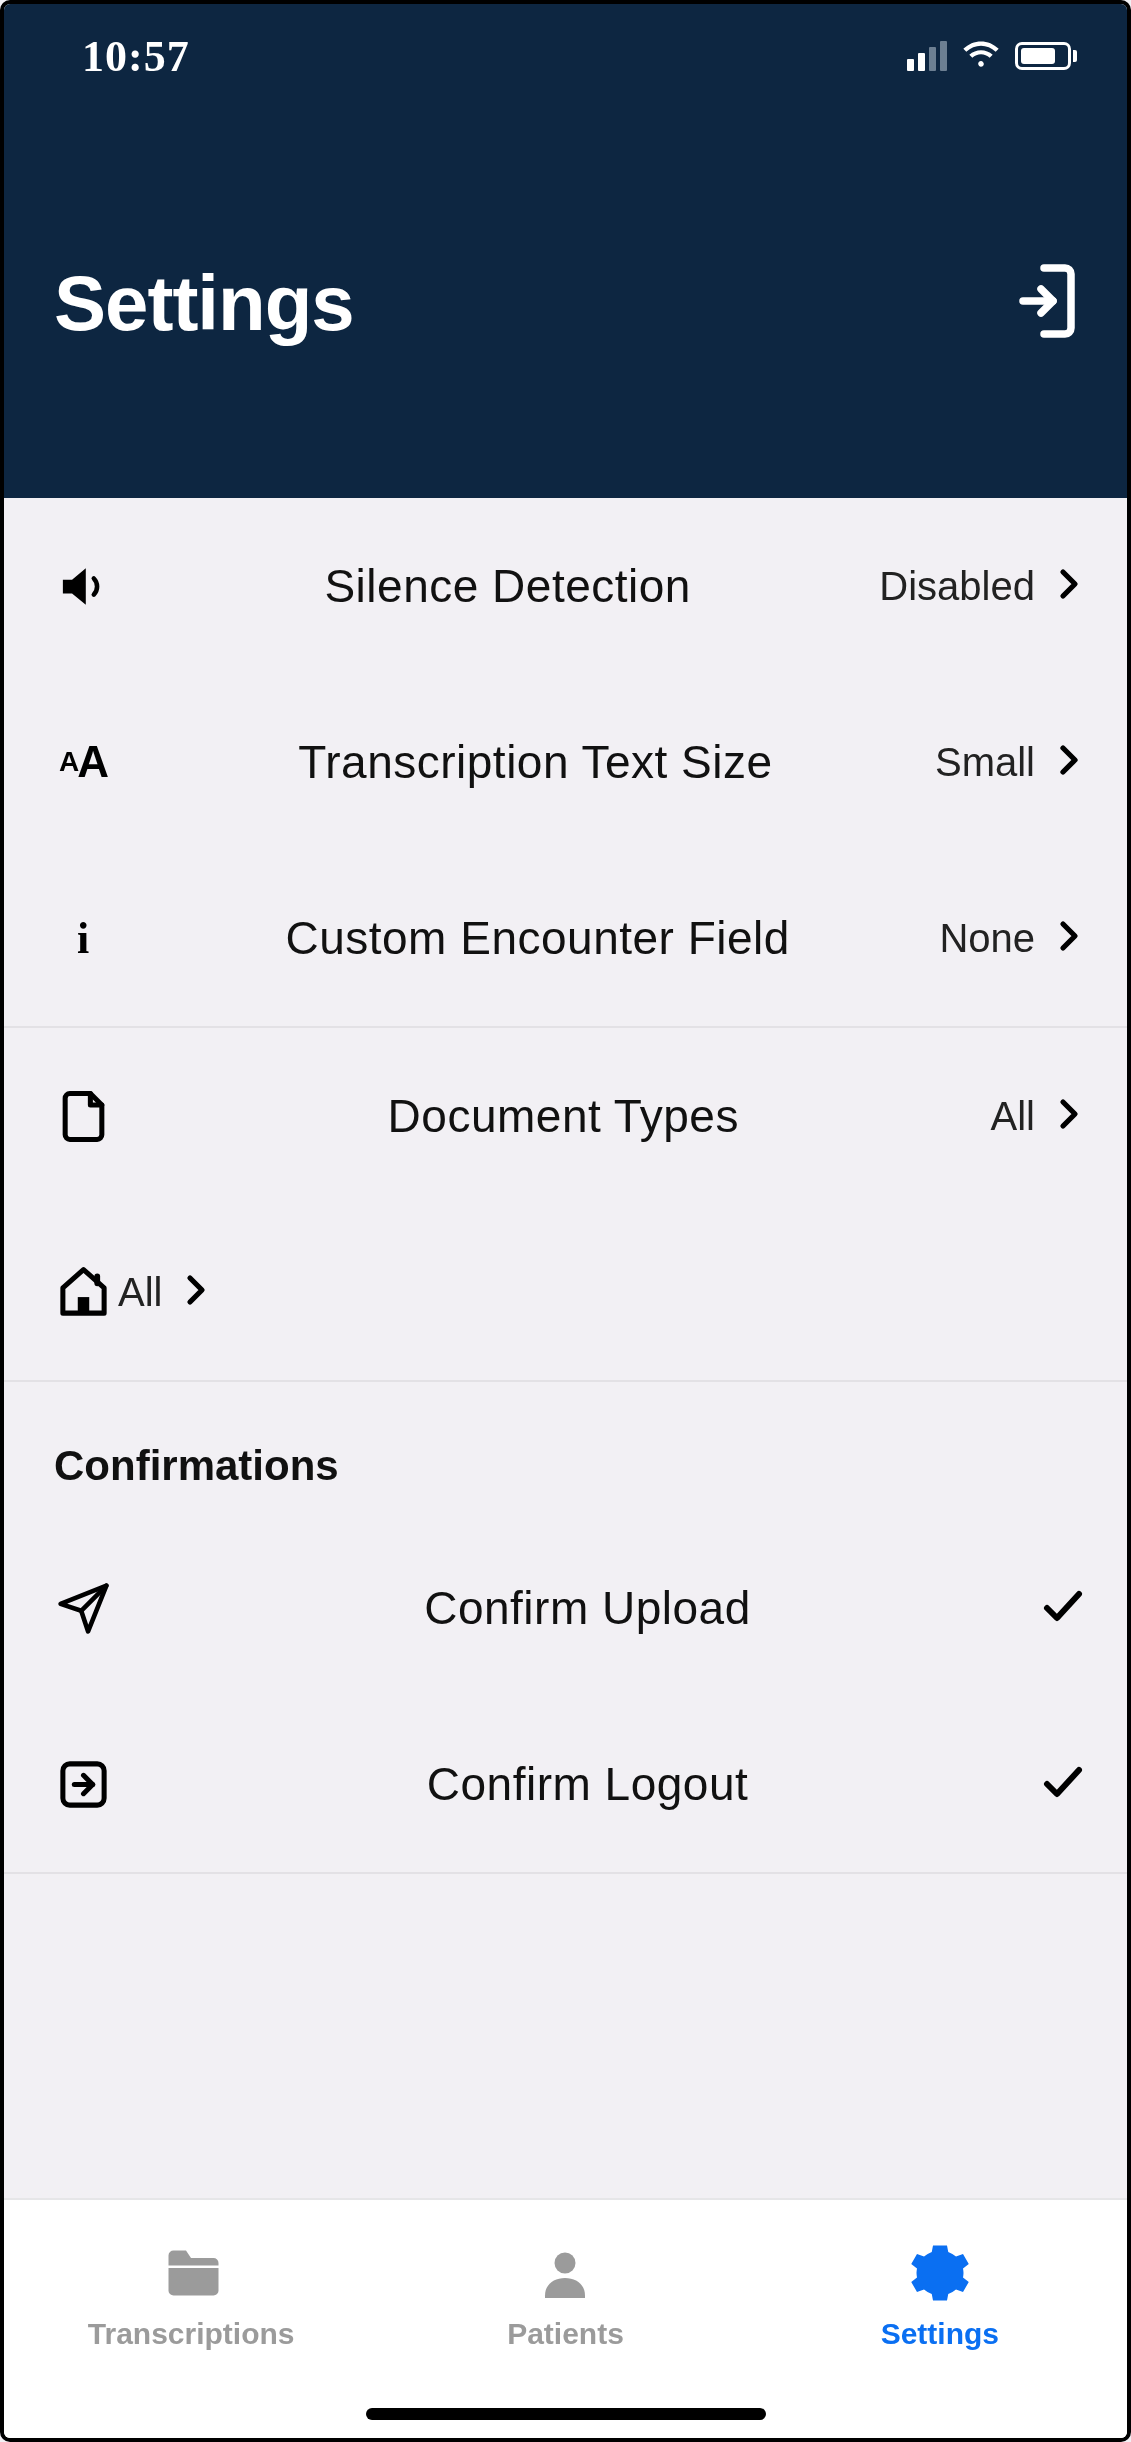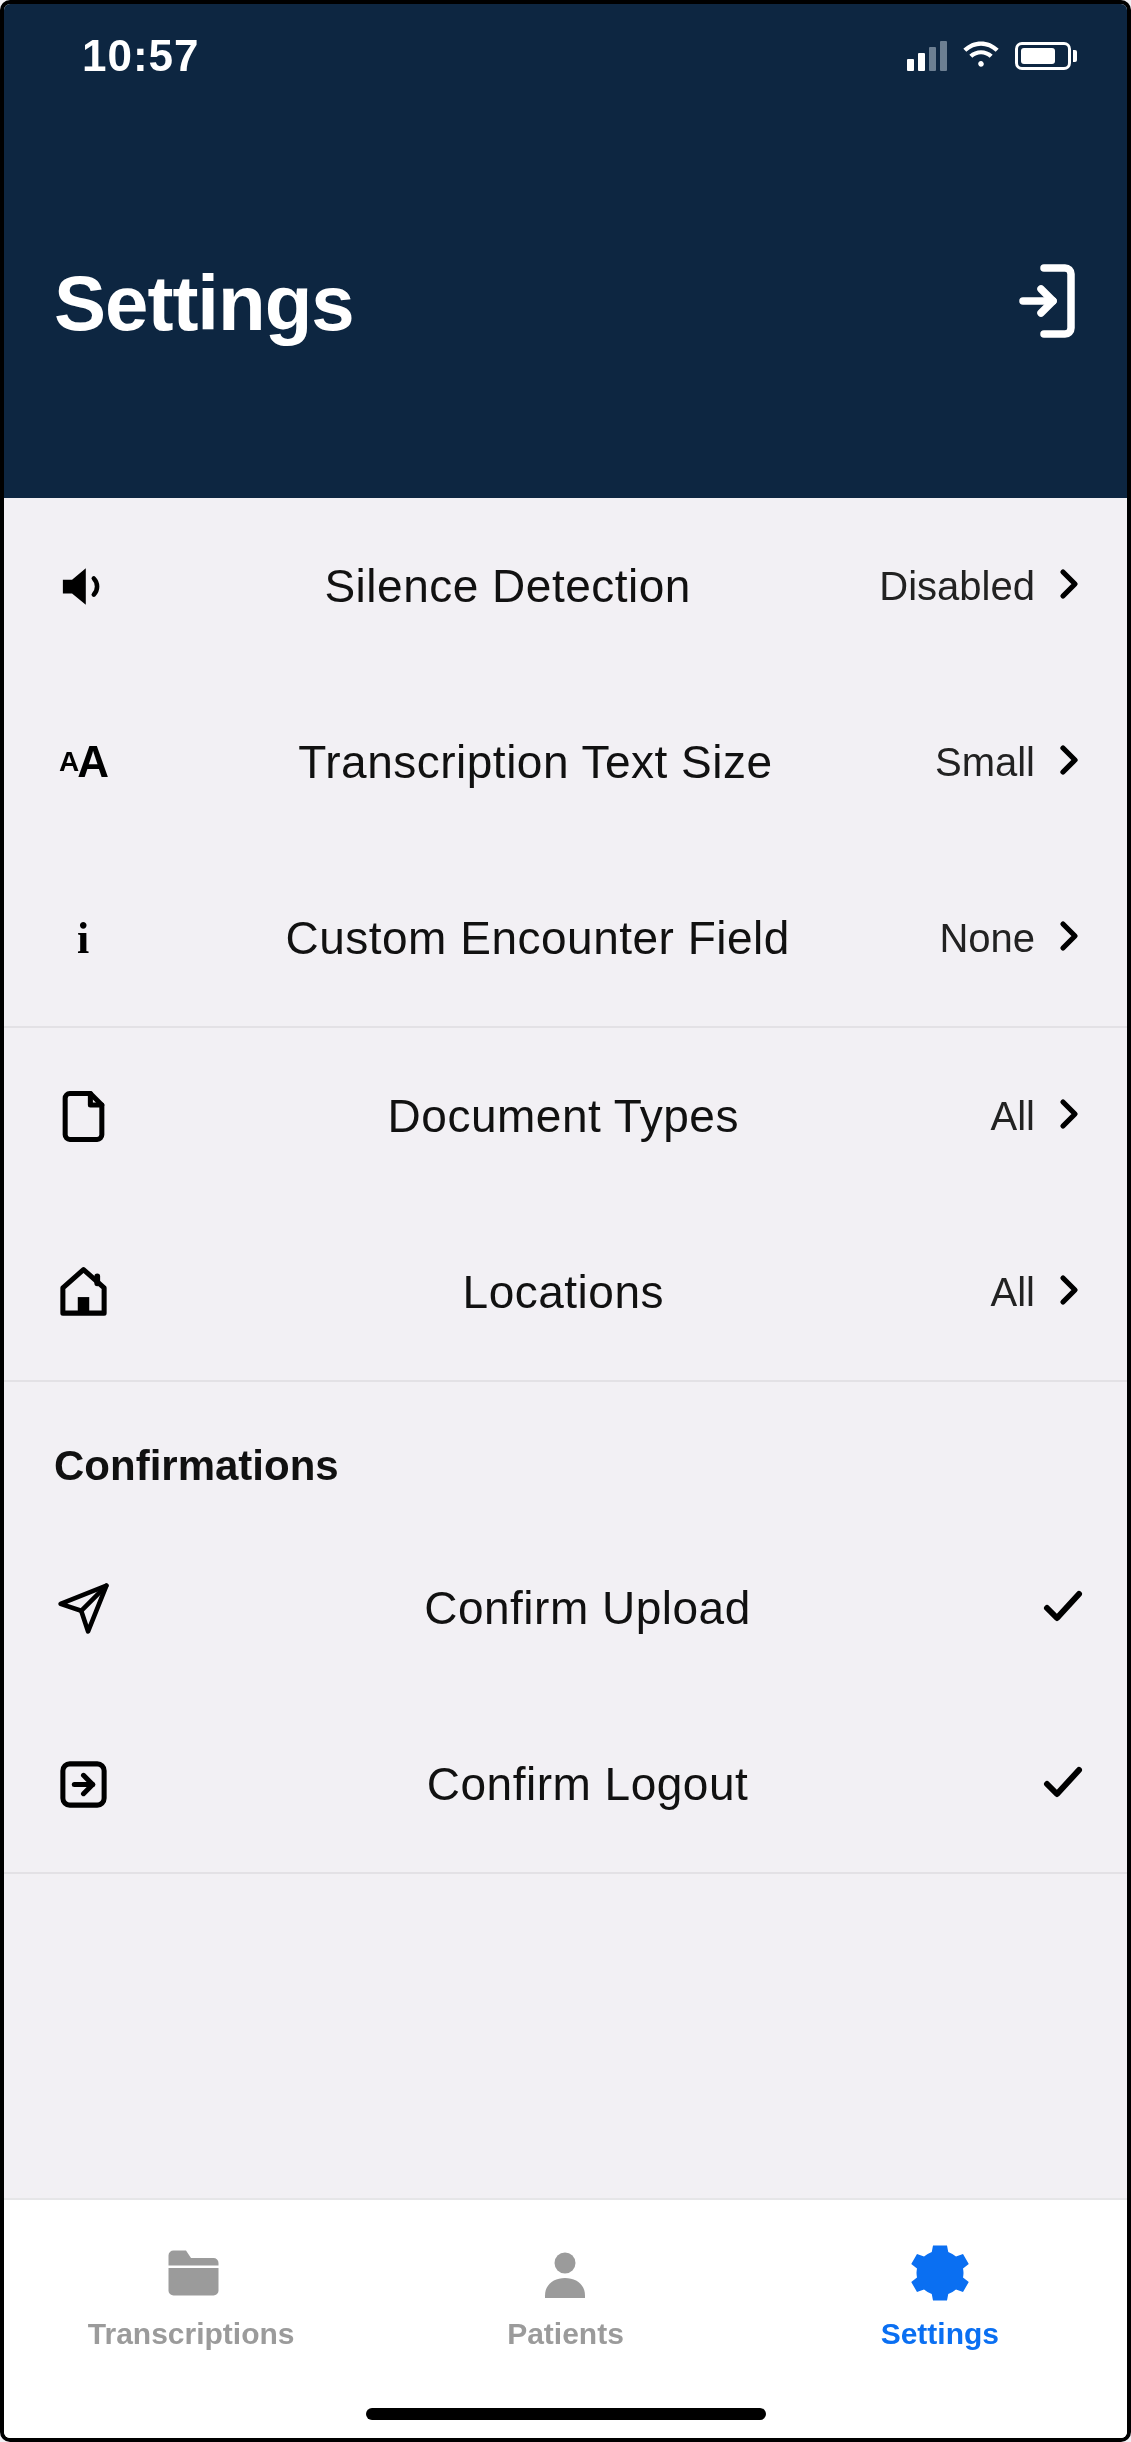--- a/index.html
+++ b/index.html
@@ -1,20 +1,20 @@
 <!DOCTYPE html>
 <html><head>
 <meta charset="utf-8">
 <style>
   * { box-sizing: border-box; margin: 0; padding: 0; }
   html, body { width: 1131px; height: 2442px; font-family: -apple-system, BlinkMacSystemFont, "Helvetica Neue", Arial, sans-serif; }
   body { background: #f2f0f4; border: 4px solid #000; border-radius: 10px; overflow: hidden; position: relative; }
 
   
-  .status-bar { background: #0d2641; color: #fff; height: 104px; display: flex; align-items: center; justify-content: space-between; padding: 0 50px 0 78px; }
+  .status-bar { background: #0d2641; color: #fff; height: 104px; display: flex; align-items: center; justify-content: space-between; padding: 0 50px 0 78px; font-family: Liberation Serif, serif; }
   .status-time { font-size: 44px; font-weight: 600; letter-spacing: 1px; }
   .status-right { display: flex; align-items: center; gap: 14px; }
   .signal-bars { display: flex; align-items: flex-end; gap: 4px; }
   .signal-bars span { width: 7px; background: #6c7f92; border-radius: 1px; }
   .signal-bars span:nth-child(1){ height: 12px; background:#fff; }
   .signal-bars span:nth-child(2){ height: 18px; background:#fff; }
   .signal-bars span:nth-child(3){ height: 24px; }
   .signal-bars span:nth-child(4){ height: 30px; }
   .wifi-icon svg { width: 40px; height: 40px; display:block; }
   .battery { display:flex; align-items:center; }
@@ -160,21 +160,20 @@
   </div>
 
   <div class="row">
     <div class="row-icon">
       <svg viewBox="0 0 24 24" fill="none" stroke="#000" stroke-width="2.2" stroke-linecap="round" stroke-linejoin="round">
         <path d="M3 10 L12 2 L21 10 V21 H3 Z"></path>
         <rect x="9.5" y="14" width="5" height="7" fill="#000" stroke="none"></rect>
         <path d="M18 5 V8" stroke-width="2.5"></path>
       </svg>
     </div>
-    <div class="row-label">Locations</div>
     <div class="row-value">All</div>
     <div class="row-chevron">
       <svg viewBox="0 0 24 24" fill="none" stroke="#000" stroke-width="3.5" stroke-linecap="round" stroke-linejoin="round">
           <polyline points="8 4 16 12 8 20"></polyline>
         </svg>
     </div>
   </div>
 
   <div class="divider"></div>
 

